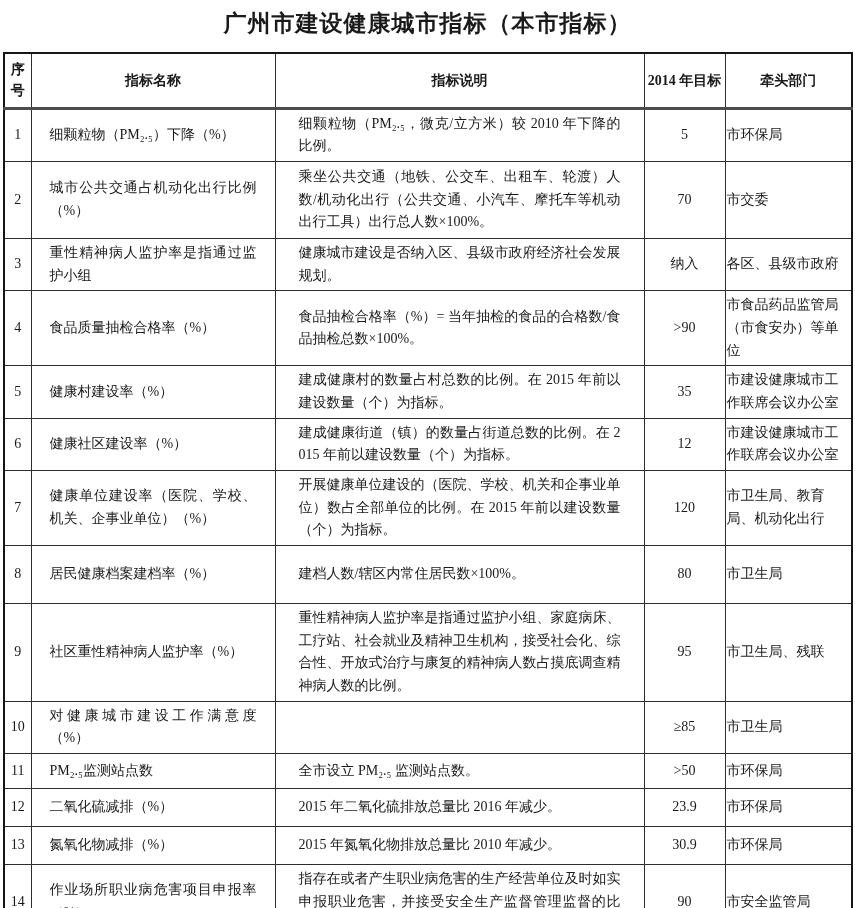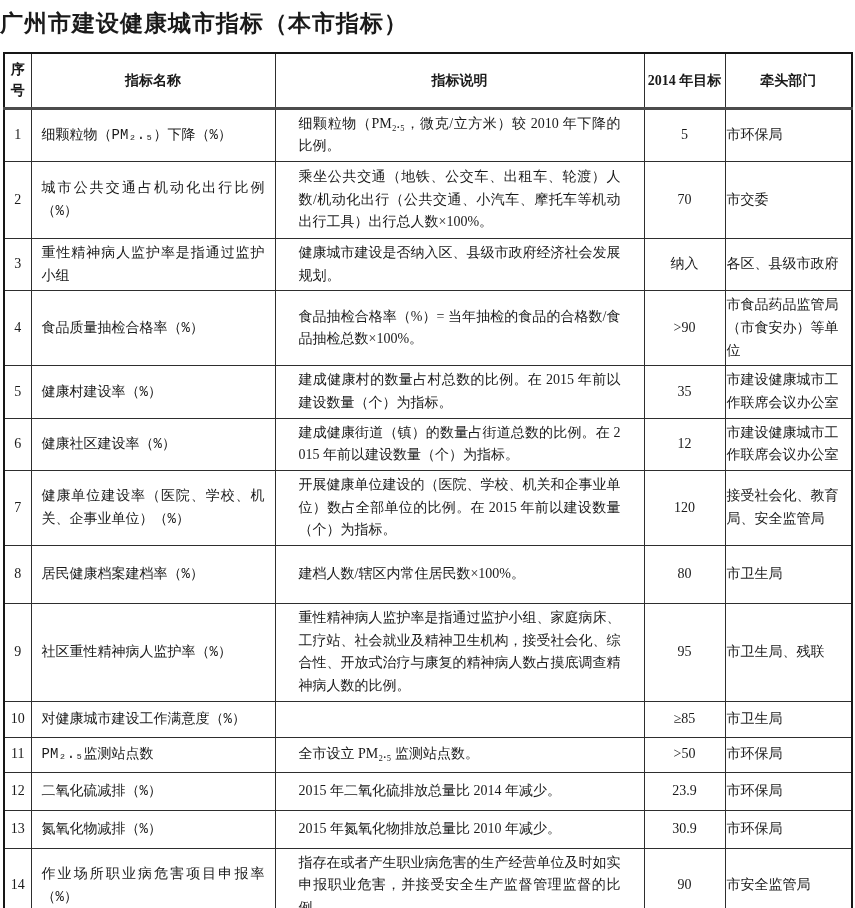--- a/index.html
+++ b/index.html
@@ -8,21 +8,21 @@
     background: #ffffff;
     width: 855px;
     height: 908px;
     overflow: hidden;
     font-family: "Liberation Serif", "DejaVu Serif", serif;
     color: #1a1a1a;
   }
   .page { width: 855px; height: 908px; position: relative; }
   .title {
     margin: 8px 0 13px 0;
-    text-align: left;
+    text-align: center;
     font-size: 23px;
     font-weight: bold;
     letter-spacing: 1px;
     font-family: "Liberation Serif", "DejaVu Serif", serif;
   }
   table.indicators {
     border-collapse: collapse;
     table-layout: fixed;
     margin-left: 3px;
     width: 848px;
@@ -43,21 +43,21 @@
   }
   thead th {
     font-weight: bold;
     text-align: center;
     padding: 2px;
     border-bottom: 3px solid #4c4c4c;
     line-height: 1.5;
   }
   thead tr { height: 55px; padding-left: 24px; }
   td.c-seq        { text-align: center; padding: 2px 1px; }
-  td.c-name       { text-align: justify; text-justify: inter-character; padding: 3px 10px; font-family: Liberation Mono, monospace; }
+  td.c-name       { text-align: justify; text-justify: inter-character; padding: 3px 18px; }
   td.c-description{ text-align: justify; text-justify: inter-character; padding: 3px 23px; font-family: Liberation Serif, serif; }
   td.c-target     { text-align: center; padding: 2px 3px; }
   td.c-department { text-align: left; padding: 3px 1px; }
   tbody tr:nth-child(1)  { height: 38px; }
   tbody tr:nth-child(2)  { height: 77px; }
   tbody tr:nth-child(3)  { height: 47px; }
   tbody tr:nth-child(4)  { height: 58px; }
   tbody tr:nth-child(5)  { height: 51px; }
   tbody tr:nth-child(6)  { height: 51px; }
   tbody tr:nth-child(7)  { height: 70px; }
@@ -134,21 +134,21 @@
           <td class="c-name">健康社区建设率（%）</td>
           <td class="c-description">建成健康街道（镇）的数量占街道总数的比例。在 2015 年前以建设数量（个）为指标。</td>
           <td class="c-target">12</td>
           <td class="c-department">市建设健康城市工作联席会议办公室</td>
         </tr>
         <tr>
           <td class="c-seq">7</td>
           <td class="c-name">健康单位建设率（医院、学校、机关、企事业单位）（%）</td>
           <td class="c-description">开展健康单位建设的（医院、学校、机关和企事业单位）数占全部单位的比例。在 2015 年前以建设数量（个）为指标。</td>
           <td class="c-target">120</td>
-          <td class="c-department">接受社会化、教育局、安全监管局</td>
+          <td class="c-department">市卫生局、教育局、机动化出行</td>
         </tr>
         <tr>
           <td class="c-seq">8</td>
           <td class="c-name">居民健康档案建档率（%）</td>
           <td class="c-description">建档人数/辖区内常住居民数×100%。</td>
           <td class="c-target">80</td>
           <td class="c-department">市卫生局</td>
         </tr>
         <tr>
           <td class="c-seq">9</td>
@@ -167,21 +167,21 @@
         <tr>
           <td class="c-seq">11</td>
           <td class="c-name">PM₂.₅监测站点数</td>
           <td class="c-description">全市设立 PM₂.₅ 监测站点数。</td>
           <td class="c-target">&gt;50</td>
           <td class="c-department">市环保局</td>
         </tr>
         <tr>
           <td class="c-seq">12</td>
           <td class="c-name">二氧化硫减排（%）</td>
-          <td class="c-description">2015 年二氧化硫排放总量比 2014 年减少。</td>
+          <td class="c-description">2015 年二氧化硫排放总量比 2016 年减少。</td>
           <td class="c-target">23.9</td>
           <td class="c-department">市环保局</td>
         </tr>
         <tr>
           <td class="c-seq">13</td>
           <td class="c-name">氮氧化物减排（%）</td>
           <td class="c-description">2015 年氮氧化物排放总量比 2010 年减少。</td>
           <td class="c-target">30.9</td>
           <td class="c-department">市环保局</td>
         </tr>

